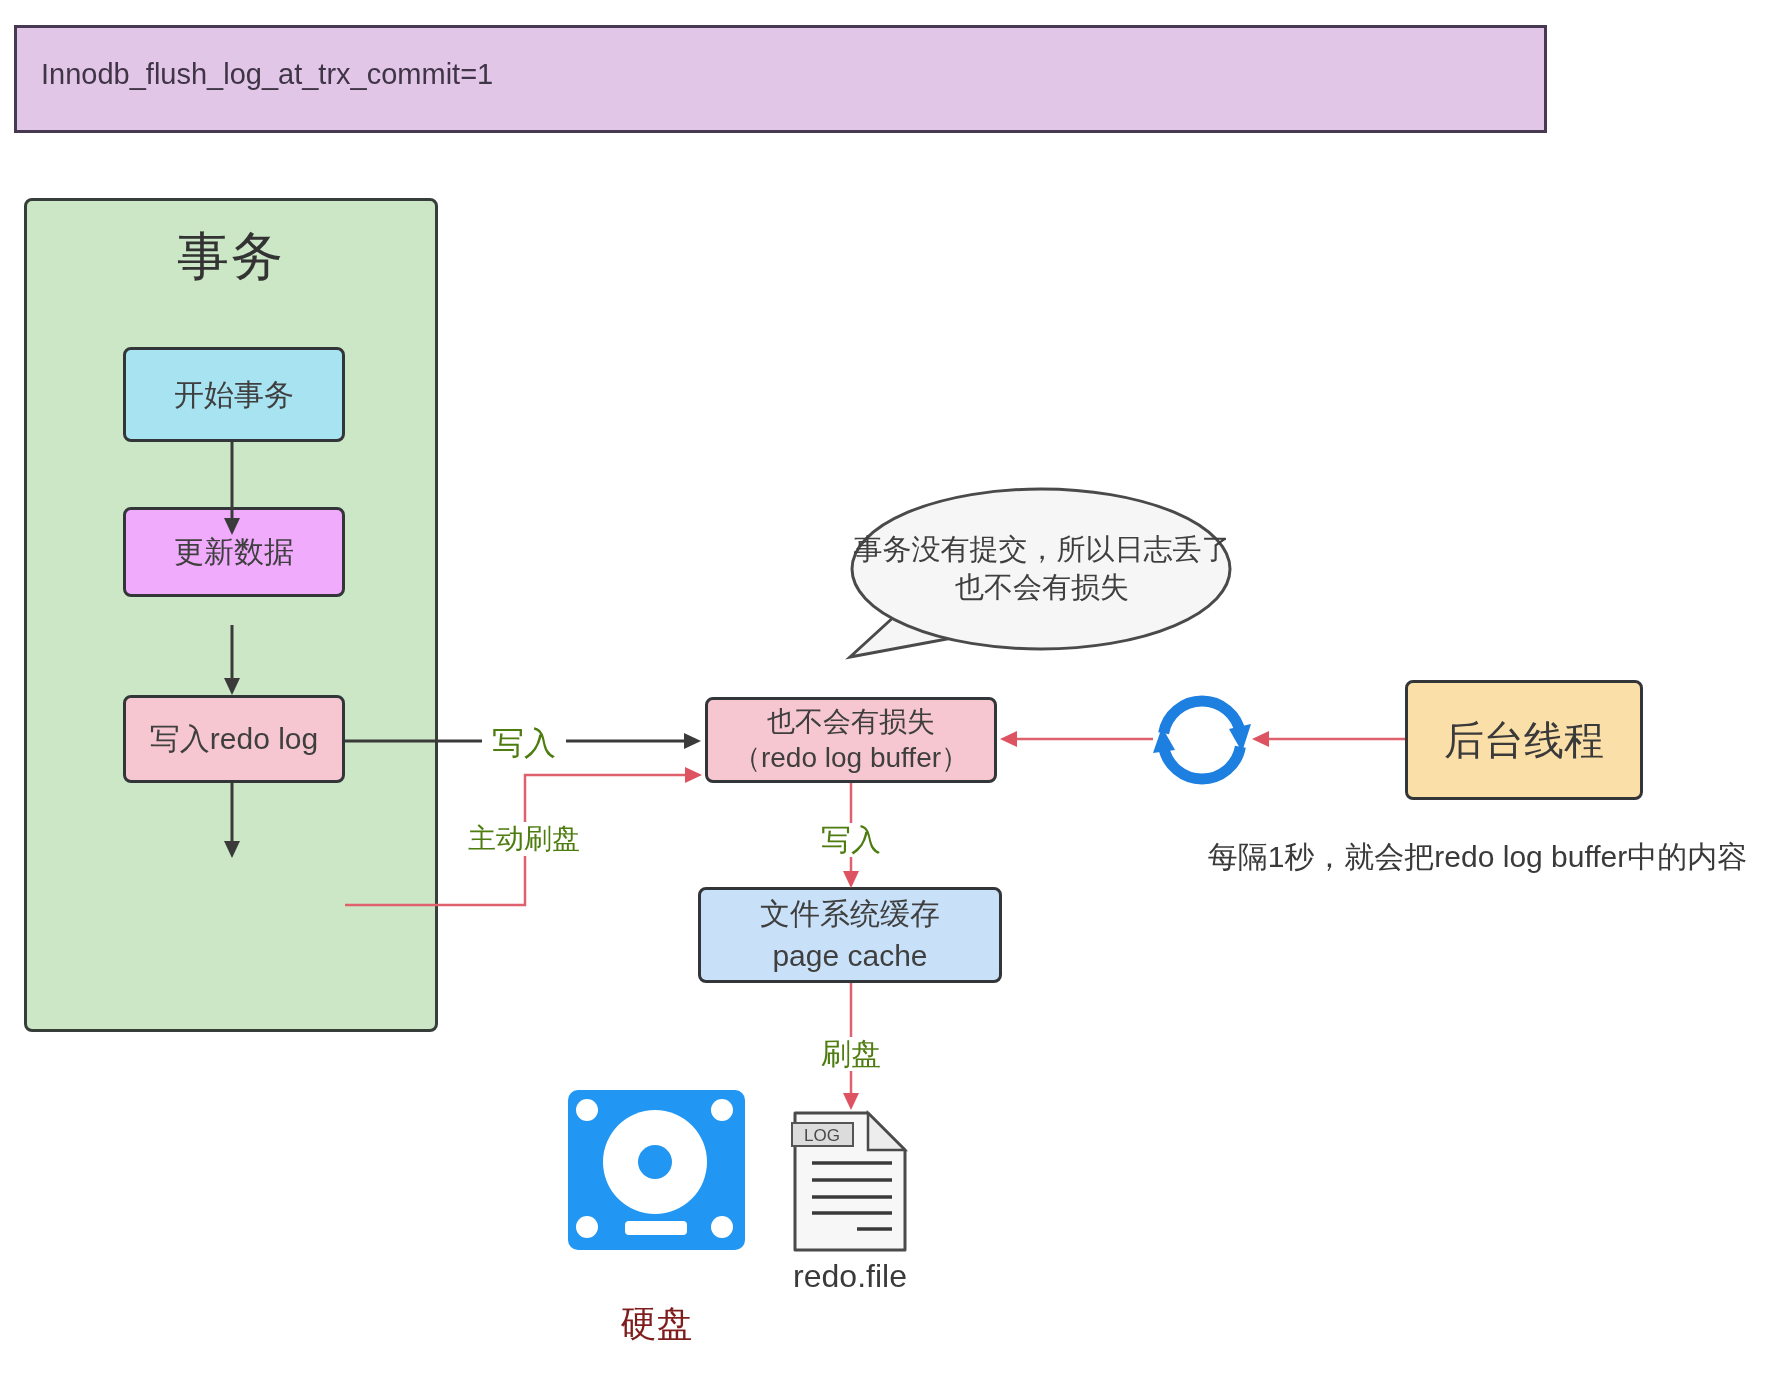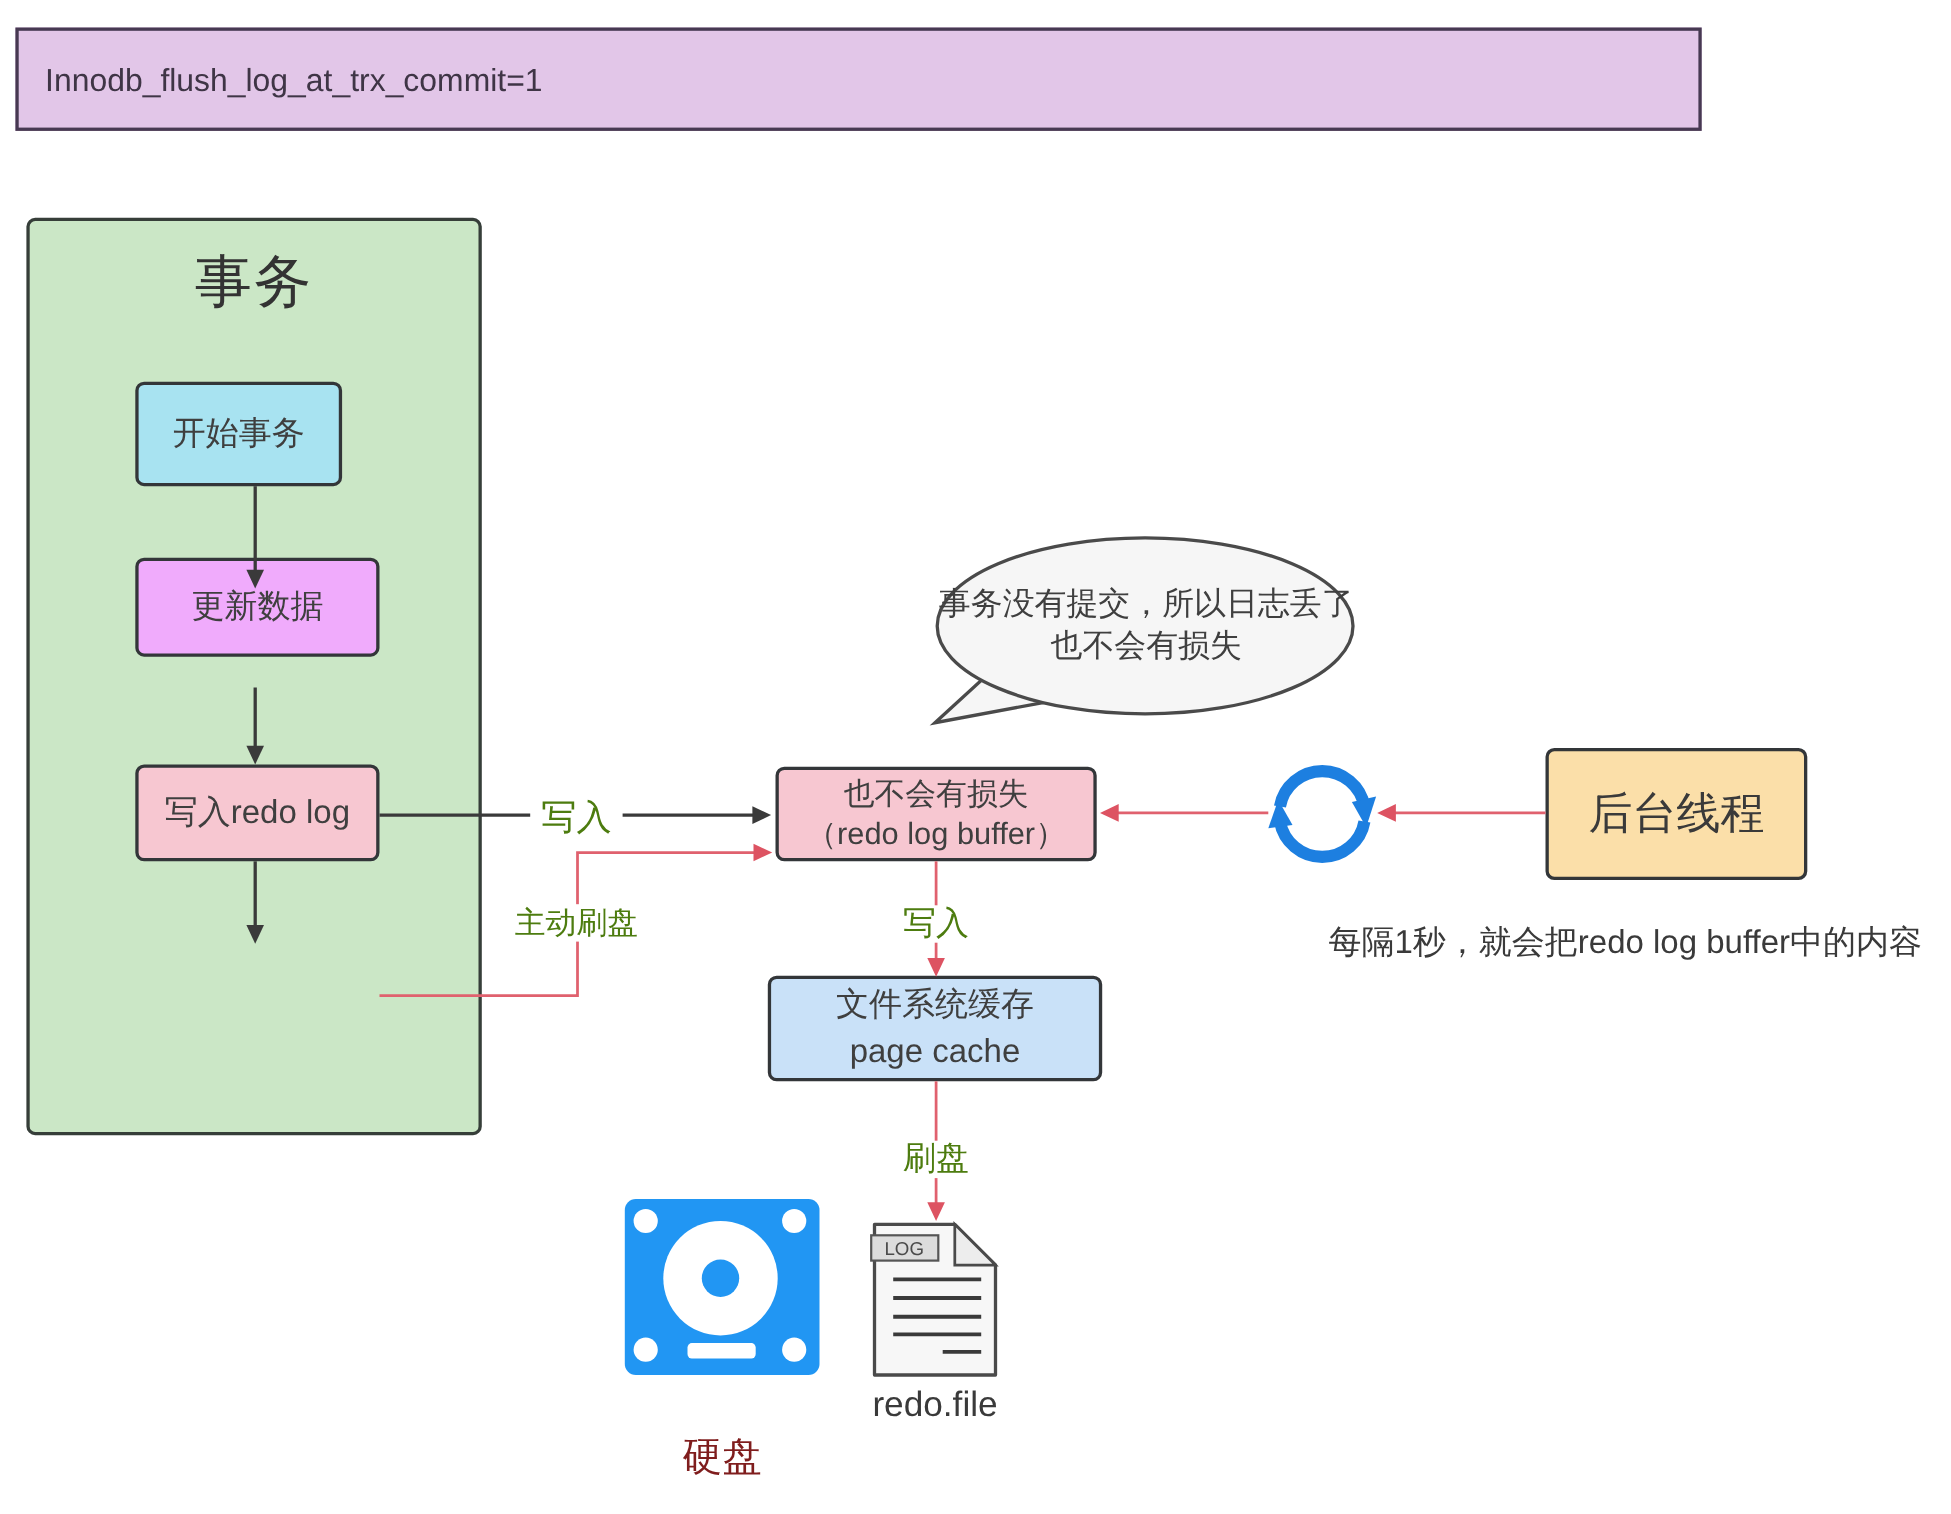--- a/index.html
+++ b/index.html
@@ -1,32 +1,32 @@
 <!DOCTYPE html>
 <html><head>
 <meta charset="utf-8">
 <style>
   html,body{margin:0;padding:0;background:#ffffff;}
   body{font-family:"Liberation Sans","DejaVu Sans",sans-serif;color:#3a3a3a;}
   .canvas{position:relative;width:1774px;height:1376px;background:#ffffff;overflow:hidden;}
 
-  .banner{position:absolute;left:14px;top:25px;width:1533px;height:94px;
+  .banner{position:absolute;left:14px;top:25px;width:1533px;height:108px;
     background:#e2c6e8;border:3px solid #473952;box-sizing:border-box;}
   .banner-text{position:absolute;left:24px;top:0;height:92px;line-height:92px;
     font-size:29px;color:#3f3546;white-space:nowrap;}
 
   .panel{position:absolute;left:24px;top:198px;width:414px;height:834px;
     background:#cbe7c6;border:3px solid #363e39;border-radius:8px;box-sizing:border-box;}
   .panel-title{position:absolute;left:24px;top:222px;width:414px;text-align:center;
     font-size:52px;color:#333333;letter-spacing:2px;}
 
   .box{position:absolute;box-sizing:border-box;border:3px solid #333639;border-radius:8px;
     display:flex;flex-direction:column;align-items:center;justify-content:center;
     text-align:center;font-size:30px;color:#3f3f3f;line-height:38px;}
-  .step-start{left:123px;top:347px;width:188px;height:95px;background:#a8e3f1;}
+  .step-start{left:123px;top:347px;width:222px;height:95px;background:#a8e3f1;}
   .step-update{left:123px;top:507px;width:222px;height:90px;background:#f0abfc;}
   .step-write{left:123px;top:695px;width:222px;height:88px;background:#f7c7d1;}
   .step-commit{left:123px;top:858px;width:222px;height:92px;background:#b5e9f3;}
 
   .buffer-box{left:705px;top:697px;width:292px;height:86px;background:#f7c7d1;
     font-size:28px;line-height:36px;}
   .pagecache-box{left:698px;top:887px;width:304px;height:96px;background:#c9e1f8;line-height:42px;}
   .thread-box{left:1405px;top:680px;width:238px;height:120px;background:#fbdfa9;
     font-size:40px;color:#3a3a3a;}
 

